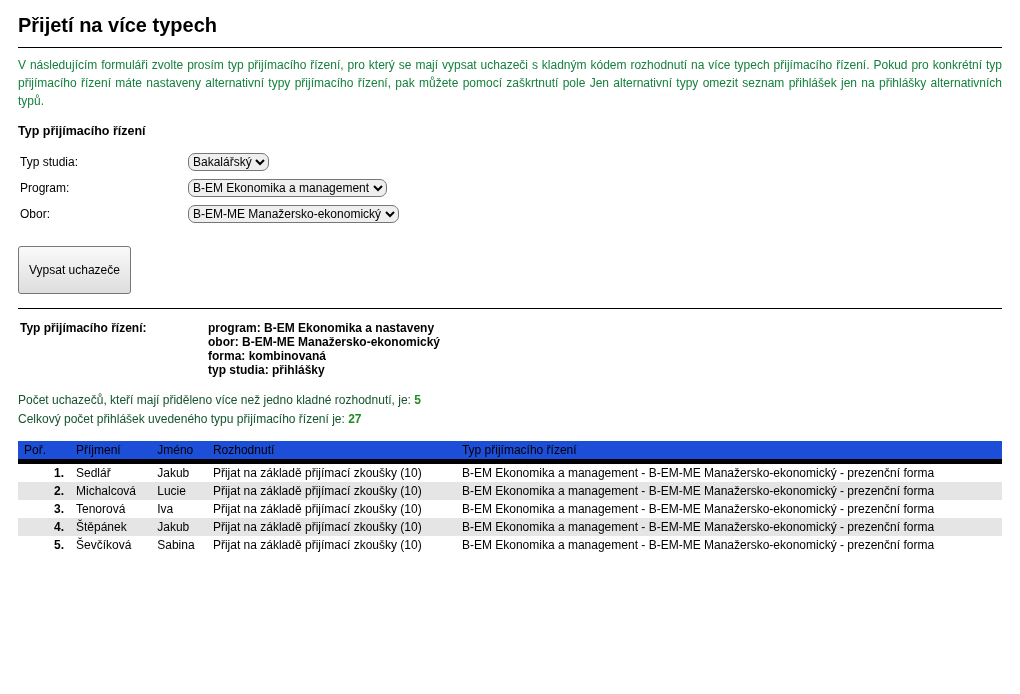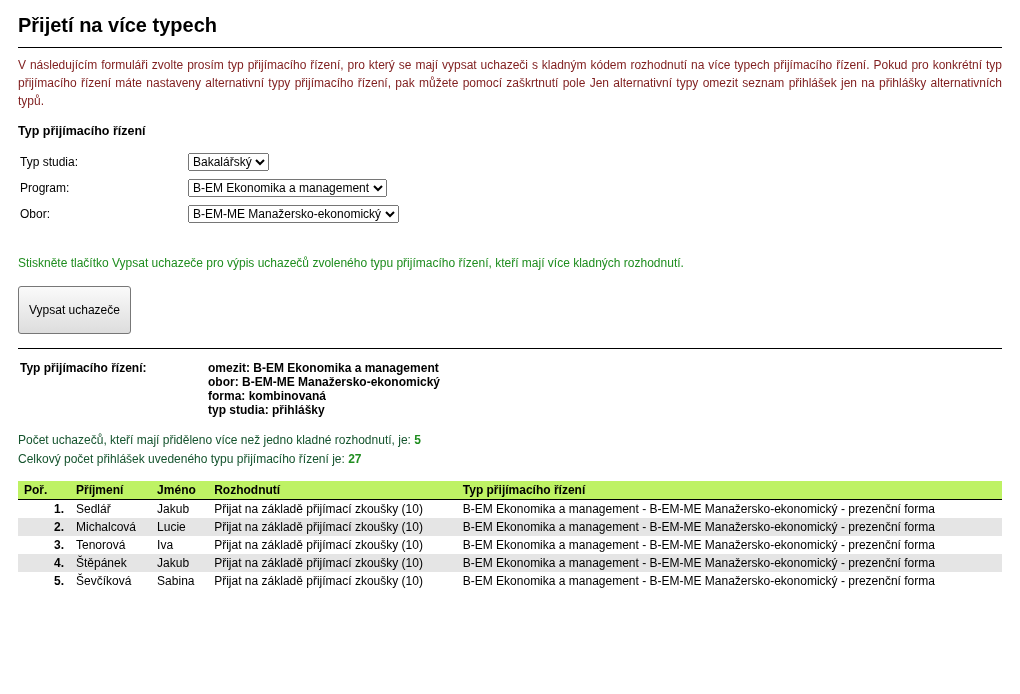--- a/index.html
+++ b/index.html
@@ -18,21 +18,21 @@
     font-size: 20px;
     font-weight: bold;
     margin: 4px 0 10px 0;
   }
   .rule {
     border: none;
     border-top: 1px solid #000;
     margin: 0 0 8px 0;
   }
   .intro {
-    color: #7f1d1d;
+    color: #15803d;
     line-height: 1.5;
     text-align: justify;
     margin-bottom: 14px;
   }
   .section-head {
     font-weight: bold;
     margin-bottom: 10px;
     font-size: 12.5px;
   }
   .form-table td {
@@ -54,20 +54,21 @@
     font-size: 12px;
     padding: 16px 10px;
     border: 1px solid #777;
     border-radius: 3px;
     background: linear-gradient(#fafafa, #ddd);
     cursor: pointer;
   }
   select {
     font-family: Verdana, Arial, sans-serif;
     font-size: 12px;
+    border-radius: 7px;
   }
   .summary-table td {
     padding: 2px 6px 2px 0;
     vertical-align: top;
     margin-left: 46px;
   }
   .summary-table td.label {
     font-weight: bold;
     width: 180px;
   }
@@ -83,23 +84,23 @@
   table.data {
     border-collapse: collapse;
     width: 100%;
   }
   table.data th, table.data td {
     text-align: left;
     padding: 2px 6px;
     font-size: 12px;
   }
   table.data th {
-    background: #bef264;
-    font-weight: bold;
-    border-bottom: 1px solid #000000;
+    background: #1d4ed8;
+    font-weight: normal;
+    border-bottom: 5px solid #000000;
   }
   table.data tr.even td { background: #e5e5e5; }
   table.data tr.odd td { background: #fff; }
   table.data td.ord { text-align: right; font-weight: bold; width: 40px; }
 </style>
 </head>
 <body>
 <div class="page">
 
 
@@ -135,32 +136,31 @@
         <option>B-EM-ME Manažersko-ekonomický</option>
       </select>
     </td>
   </tr>
   <tr>
           <td class="spacer" colspan="2"></td>
         </tr>
 </tbody>
     </table>
 
-<div class="hint">Stiskněte tlačítko Vypsat uchazeče pro výpis uchazečů zvoleného typu přijímacího řízení, kteří mají více kladných rozhodnutí.</div>
 
 <button class="btn">Vypsat uchazeče</button>
 
 <hr class="rule" style="margin-top:14px;">
 
 <table class="summary-table">
   <tbody>
         <tr>
     <td class="label">Typ přijímacího řízení:</td>
     <td class="value">
-      <div>omezit: B-EM Ekonomika a management</div>
+      <div>program: B-EM Ekonomika a nastaveny</div>
       <div>obor: B-EM-ME Manažersko-ekonomický</div>
       <div>forma: kombinovaná</div>
       <div>typ studia: přihlášky</div>
     </td>
   </tr>
 </tbody>
     </table>
 
 <div class="counts">
   <div>

